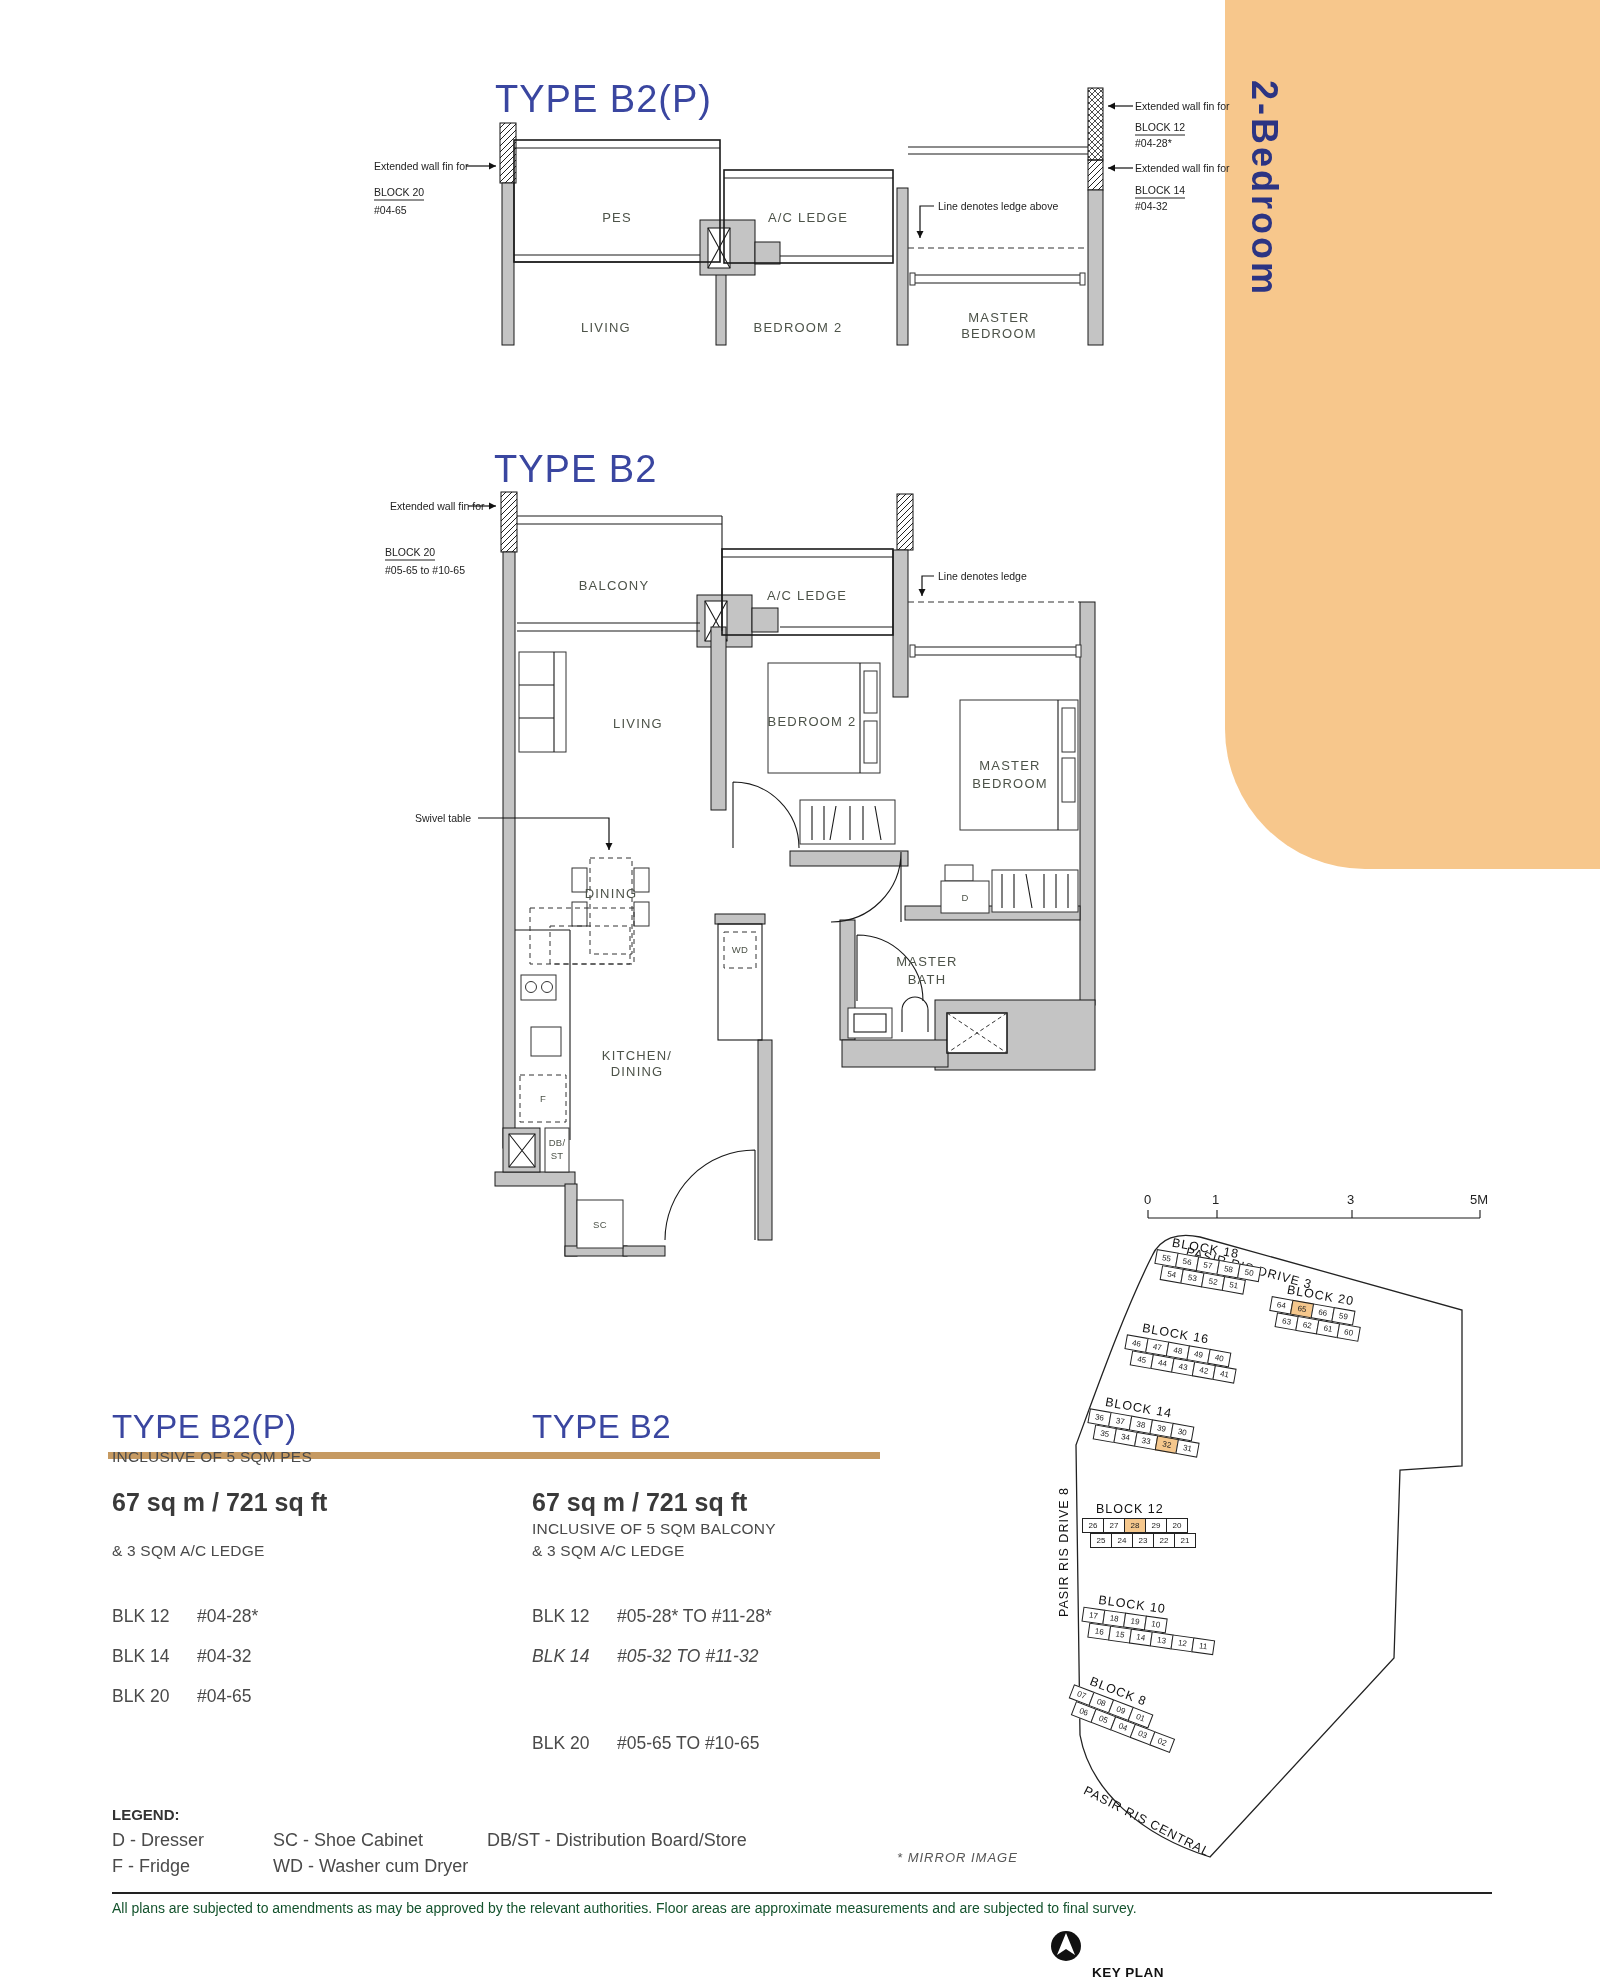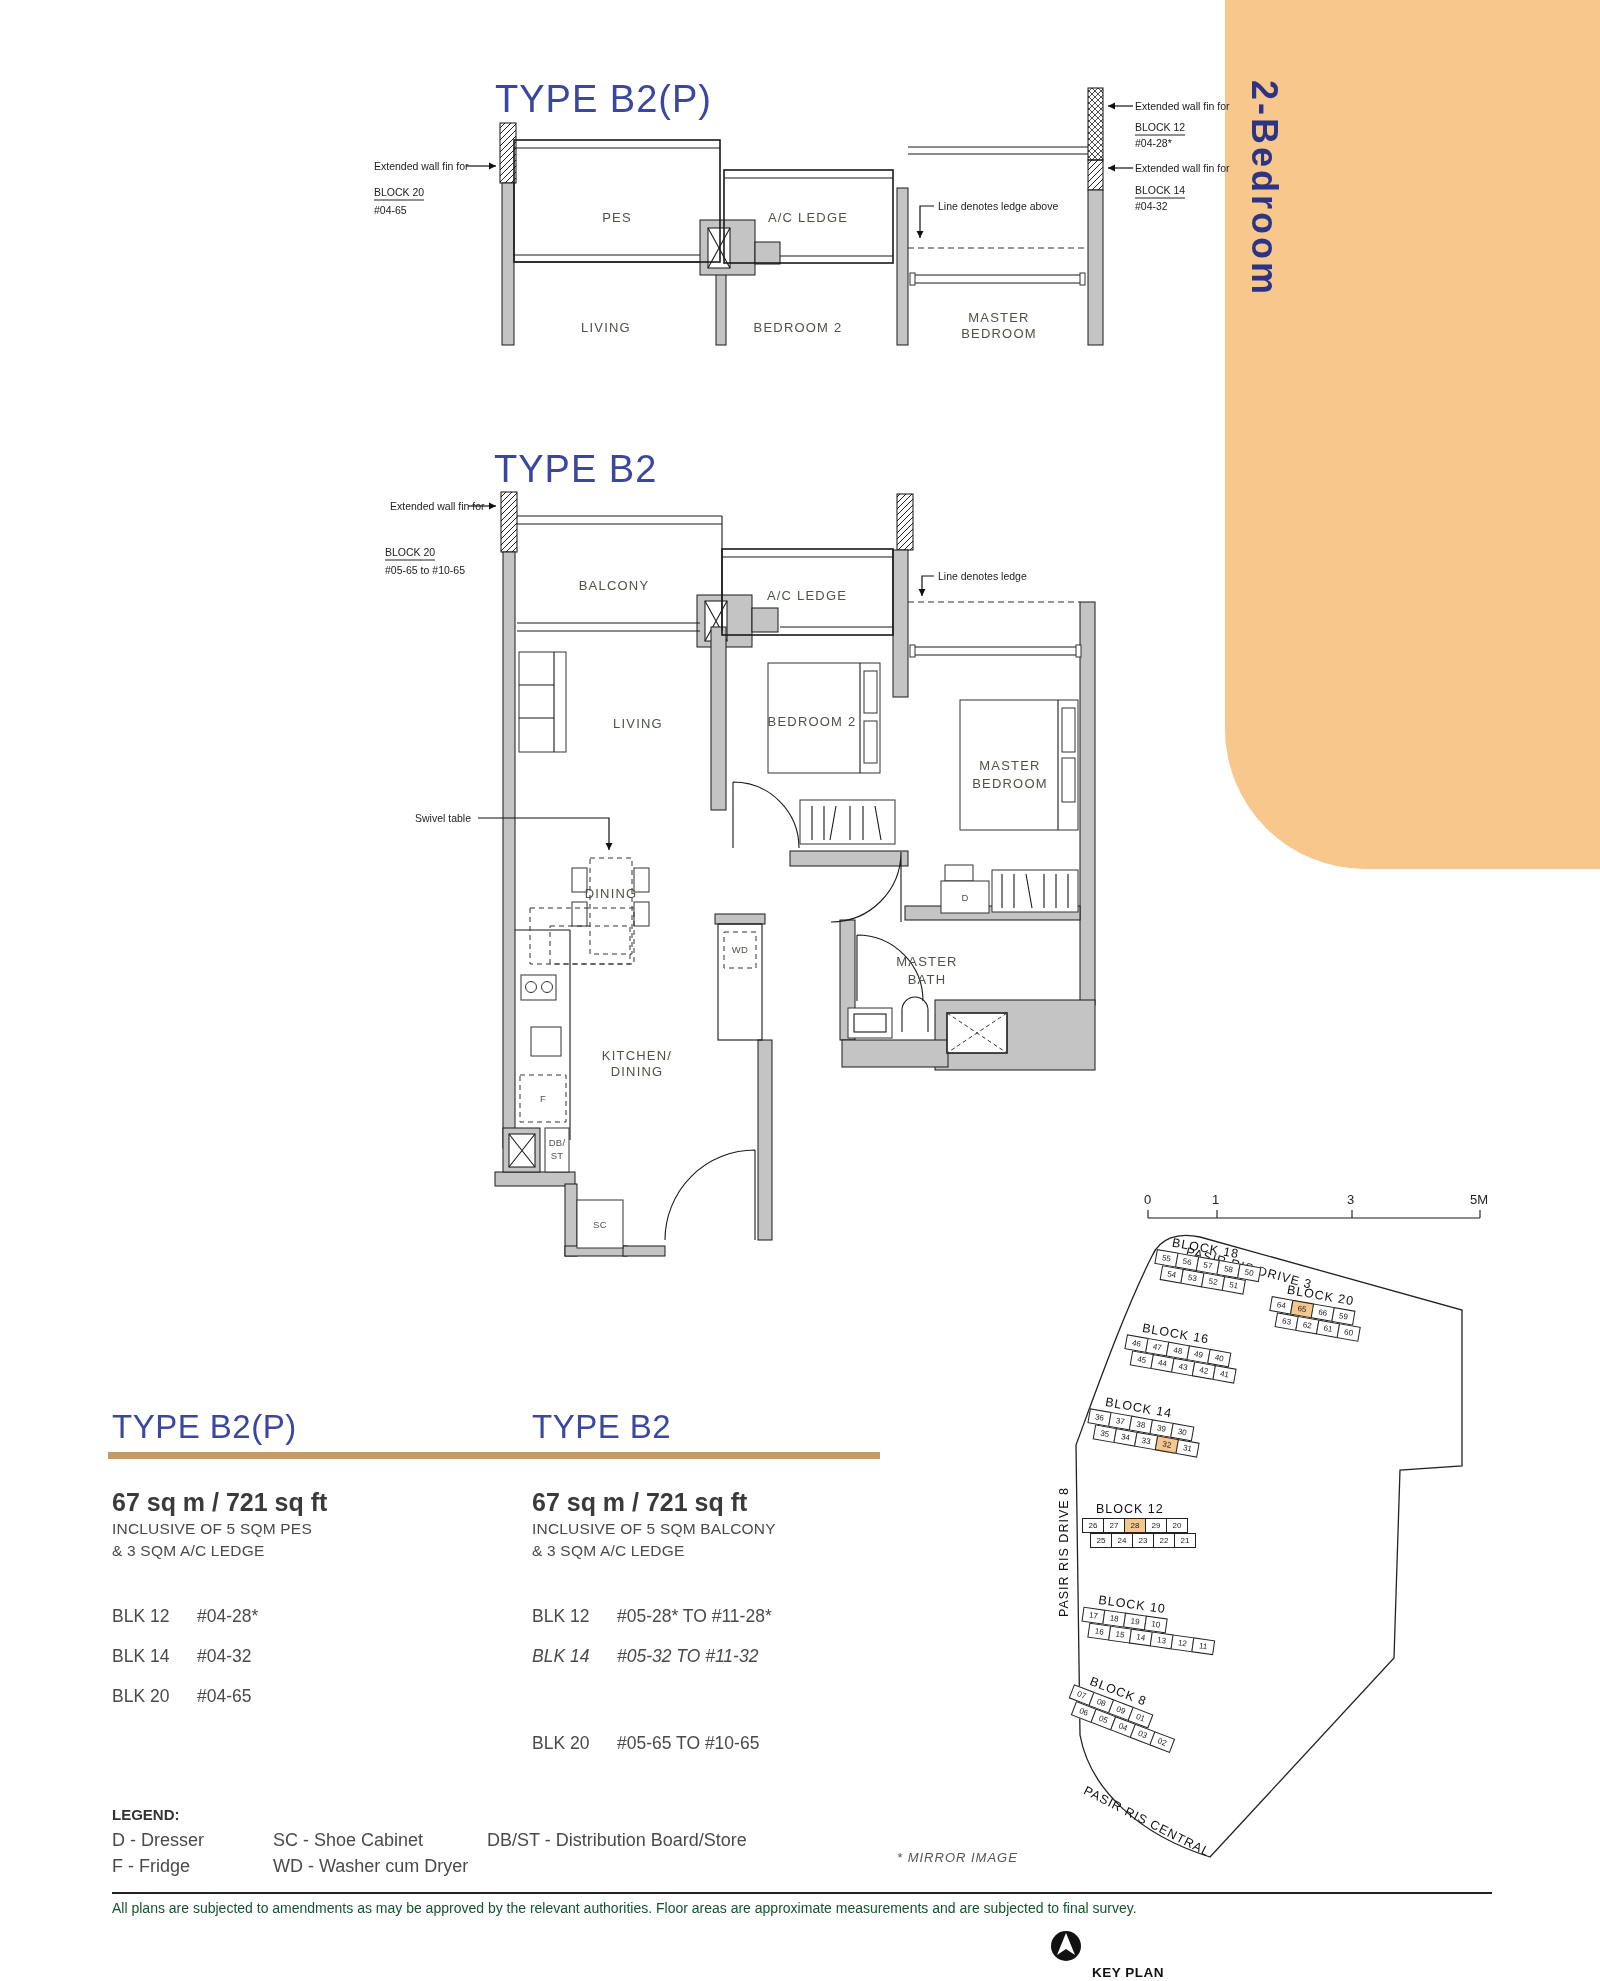--- a/index.html
+++ b/index.html
@@ -268,21 +268,21 @@
       <text class="ann" x="55" y="382">Swivel table</text>
       <polyline points="118,378 249,378 249,410" fill="none" stroke="#111" stroke-width="1.2" marker-end="url(#arw)"></polyline>
     </g>
   </svg>
 
   <div class="sec-title" style="left:112px;top:1408px;">TYPE B2(P)</div>
   <div class="sec-title" style="left:532px;top:1408px;">TYPE B2</div>
   <div class="gold-rule"></div>
 
   <div class="area-bold" style="left:112px;top:1488px;">67 sq m / 721 sq ft</div>
-  <div class="inc-line" style="left:112px;top:1520px;">INCLUSIVE OF 5 SQM PES</div>
+  <div class="inc-line" style="left:112px;top:1448px;">INCLUSIVE OF 5 SQM PES</div>
   <div class="inc-line" style="left:112px;top:1542px;">&amp; 3 SQM A/C LEDGE</div>
   <div class="unit-row" style="left:112px;top:1606px;"><span class="blk">BLK 12</span><span>#04-28*</span></div>
   <div class="unit-row" style="left:112px;top:1646px;"><span class="blk">BLK 14</span><span>#04-32</span></div>
   <div class="unit-row" style="left:112px;top:1686px;"><span class="blk">BLK 20</span><span>#04-65</span></div>
 
   <div class="area-bold" style="left:532px;top:1488px;">67 sq m / 721 sq ft</div>
   <div class="inc-line" style="left:532px;top:1520px;">INCLUSIVE OF 5 SQM BALCONY</div>
   <div class="inc-line" style="left:532px;top:1542px;">&amp; 3 SQM A/C LEDGE</div>
   <div class="unit-row" style="left:532px;top:1606px;"><span class="blk">BLK 12</span><span>#05-28* TO #11-28*</span></div>
   <div class="unit-row" style="left:532px;top:1646px;font-style:italic;"><span class="blk">BLK 14</span><span>#05-32 TO #11-32</span></div>

